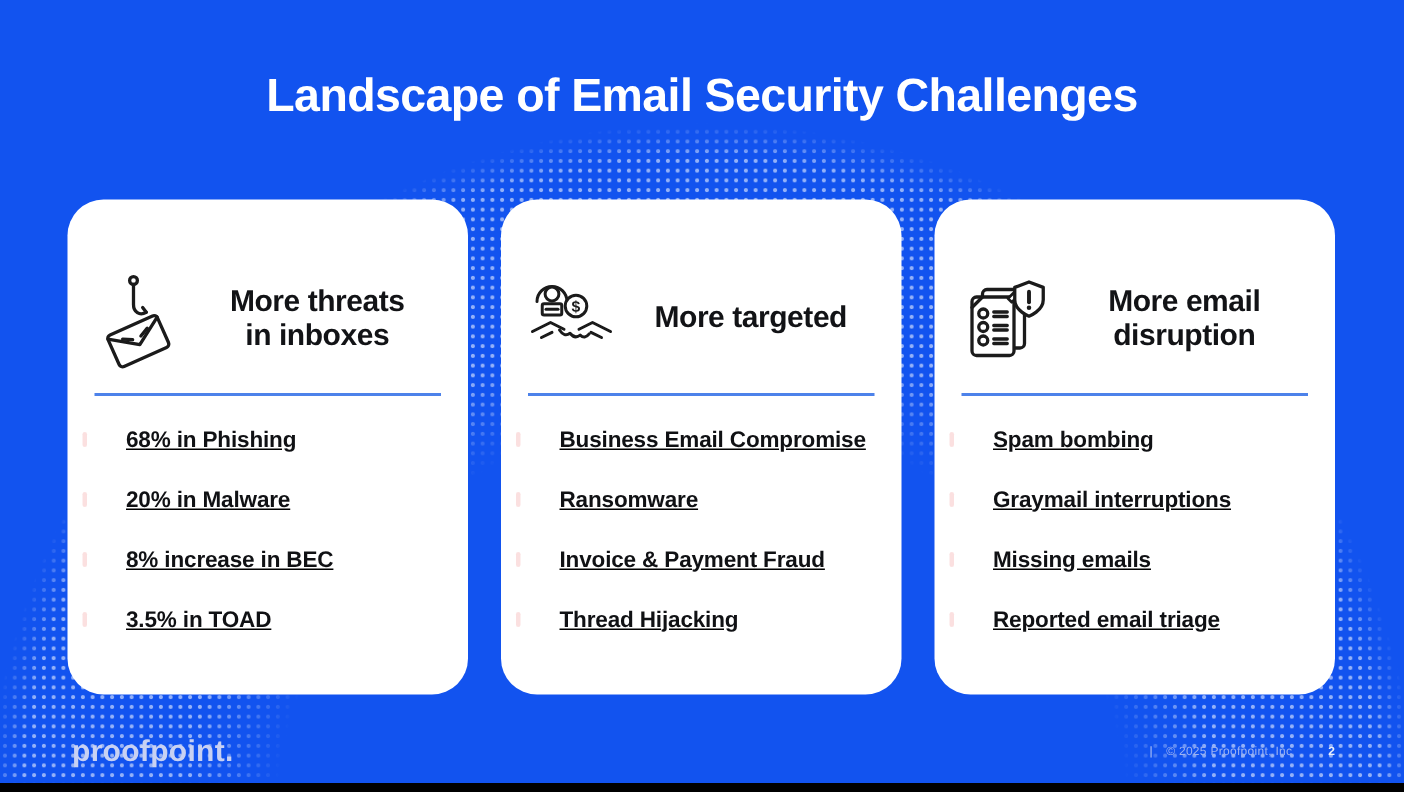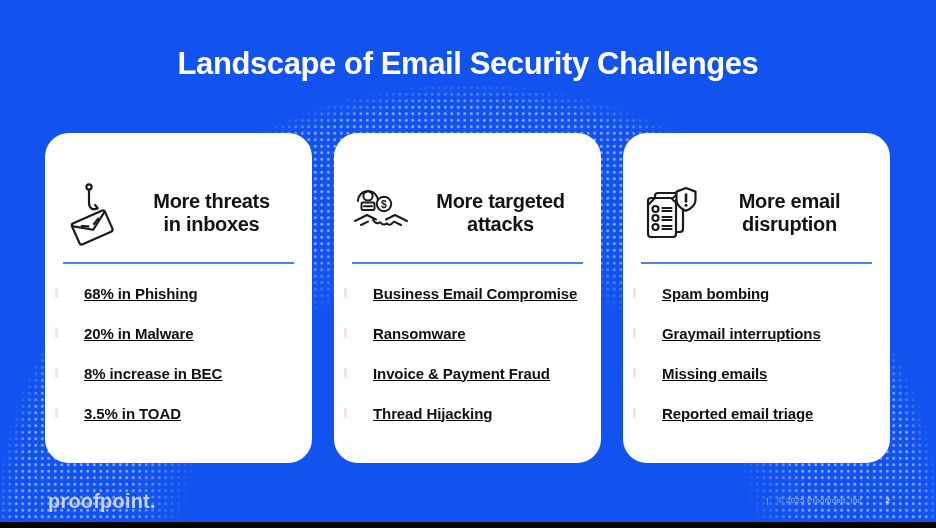--- a/index.html
+++ b/index.html
@@ -221,21 +221,20 @@
             <circle cx="34" cy="25" r="7.2" fill="#ffffff"></circle>
             <text x="34" y="28.8" font-size="10.5" font-weight="bold" text-anchor="middle" fill="#1b1b1b" stroke="none" font-family="Liberation Sans, sans-serif">$</text>
             <path d="M5 42 l12 -6 9 4.5"></path>
             <path d="M57 42 l-12 -6 -9 4.5"></path>
             <path d="M23 41 q3.2 5 7 2.2 q3.2 4 6.8 1.2 q3 3 6 -0.8"></path>
             <path d="M11 46 l7 -3.4 M51 46 l-7 -3.4"></path>
           </svg>
         </span>
         <h2 class="card-heading">
           <span style="display:block">More targeted</span>
-          <span style="display:block">attacks</span>
         </h2>
       </div>
       <hr class="divider">
       <ul class="card-list">
         <li>
           <span class="bullet-tick"></span>
           <span class="item-label">Business Email Compromise</span>
         </li>
         <li>
           <span class="bullet-tick"></span>

